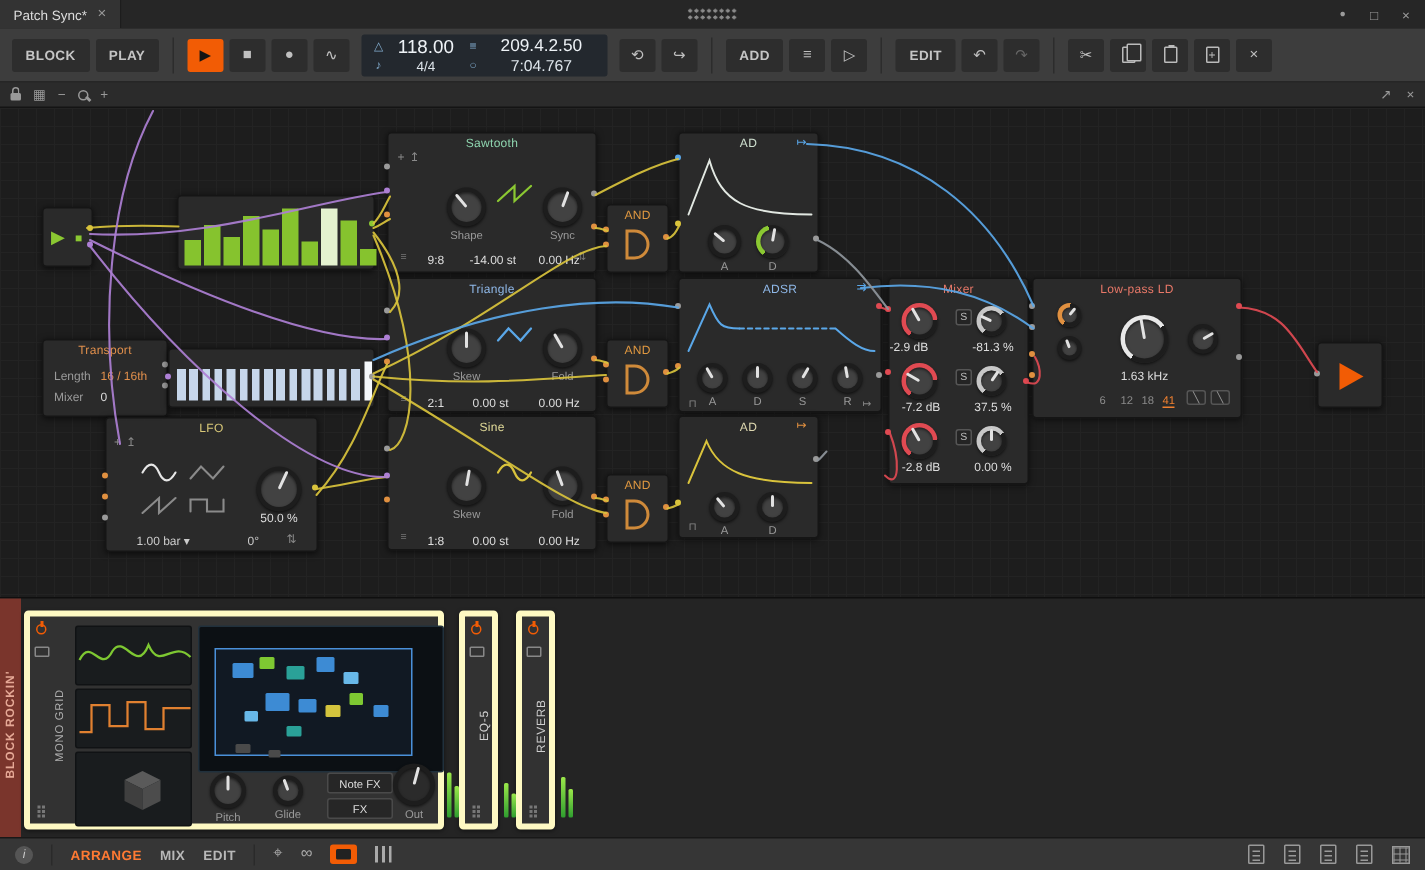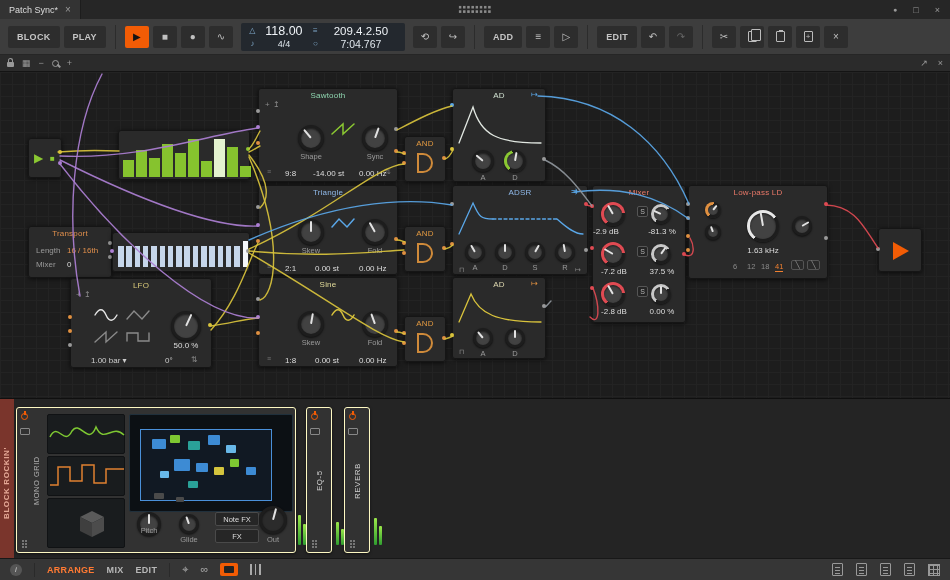--- a/index.html
+++ b/index.html
@@ -58,21 +58,21 @@
   .sbtn{position:absolute;width:11px;height:11px;background:#242424;border:1px solid #555;border-radius:2px;color:#b8b8b8;font-size:7px;display:flex;align-items:center;justify-content:center}
   .slopeval{position:absolute;font-size:7.5px;color:#8a8a8a}
   .slopeval.on{color:#f08030;border-bottom:1px solid #f08030}
   .fico{position:absolute;width:13px;height:10px;border:1px solid #555;border-radius:2px;color:#999;font-size:7px;display:flex;align-items:center;justify-content:center}
   .wcell{position:absolute}
   .outflag{position:absolute;left:14px;top:13px;width:0;height:0;border-left:16px solid #f25c05;border-top:9px solid transparent;border-bottom:9px solid transparent}
   
   #bottompanel{position:absolute;left:0;top:398px;width:950px;height:160px;background:#242424;border-top:1px solid #0f0f0f;z-index:10}
   .trackstrip{position:absolute;left:0;top:0;width:14px;height:160px;background:#7a352c}
   .vtext{writing-mode:vertical-rl;transform:rotate(180deg);position:absolute;font-size:8px;letter-spacing:.6px;color:#e5a896;left:2px;top:14px;height:140px;text-align:center;font-weight:bold}
-  .device{position:absolute;top:8px;height:146px;background:#323232;border-radius:3px;border:1px solid #fef9c3;box-shadow:0 1px 3px rgba(0,0,0,.5)}
+  .device{position:absolute;top:8px;height:146px;background:#323232;border-radius:3px;border:4px solid #fef9c3;box-shadow:0 1px 3px rgba(0,0,0,.5)}
   .ic-power{position:absolute;left:4px;top:5px;width:7px;height:7px;border:1.5px solid #f25c05;border-radius:50%}
   .ic-power::after{content:"";position:absolute;left:2px;top:-3px;width:1.5px;height:4px;background:#f25c05}
   .ic-screen{position:absolute;left:3px;top:20px;width:10px;height:7px;border:1px solid #888;border-radius:1px}
   .ic-grip{position:absolute;left:5px;bottom:10px;width:2px;height:2px;background:#777;box-shadow:3px 0 #777,0 3px #777,3px 3px #777,0 6px #777,3px 6px #777}
   .vlabel{writing-mode:vertical-rl;transform:rotate(180deg);position:absolute;font-size:7.5px;letter-spacing:.5px;color:#b0b0b0}
   .dev-grid .vlabel{left:15px;top:30px;height:86px;text-align:center}
   .dev-vert .vlabel{left:8px;top:32px;height:82px;text-align:center;font-size:8px;color:#cfcfcf}
   .preview{position:absolute;left:30px;width:78px;height:40px;background:#191c1e;border:1px solid #101214;border-radius:2px}
   .preview.tall{height:50px}
   .griddisplay{position:absolute;left:112px;top:6px;width:164px;height:98px;background:#0c1014;border:1px solid #20303c;border-radius:2px;overflow:hidden}
@@ -579,21 +579,21 @@
         <div class="blk" style="left: 58px; top: 66px; width: 10px; height: 7px; background: rgb(42, 161, 152);"></div>
         <div class="blk" style="left: 24px; top: 78px; width: 10px; height: 6px; background: rgb(74, 74, 74);"></div>
         <div class="blk" style="left: 46px; top: 82px; width: 8px; height: 5px; background: rgb(74, 74, 74);"></div>
       </div>
     <div class="fxbtn" style="top:104px">Note FX</div>
     <div class="fxbtn" style="top:121px">FX</div>
   <div class="knob" style="left: 120px; top: 104px; width: 24px; height: 24px; background: rgb(29, 29, 29);">
         <div class="kin"></div>
         <div class="kptr" style="transform: rotate(0deg);"></div>
       </div>
-      <div class="klab" style="left: 116px; top: 118px; width: 32px;">Pitch</div>
+      <div class="klab" style="left: 116px; top: 129px; width: 32px;">Pitch</div>
       <div class="knob" style="left: 162px; top: 106px; width: 20px; height: 20px; background: rgb(29, 29, 29);">
         <div class="kin"></div>
         <div class="kptr" style="transform: rotate(-20deg);"></div>
       </div>
       <div class="klab" style="left: 156px; top: 127px; width: 32px;">Glide</div>
       <div class="knob" style="left: 242px; top: 98px; width: 28px; height: 28px; background: rgb(29, 29, 29);">
         <div class="kin" style="background: rgb(43, 43, 43);"></div>
         <div class="kptr" style="transform: rotate(15deg);"></div>
       </div>
       <div class="klab" style="left: 240px; top: 127px; width: 32px;">Out</div>

